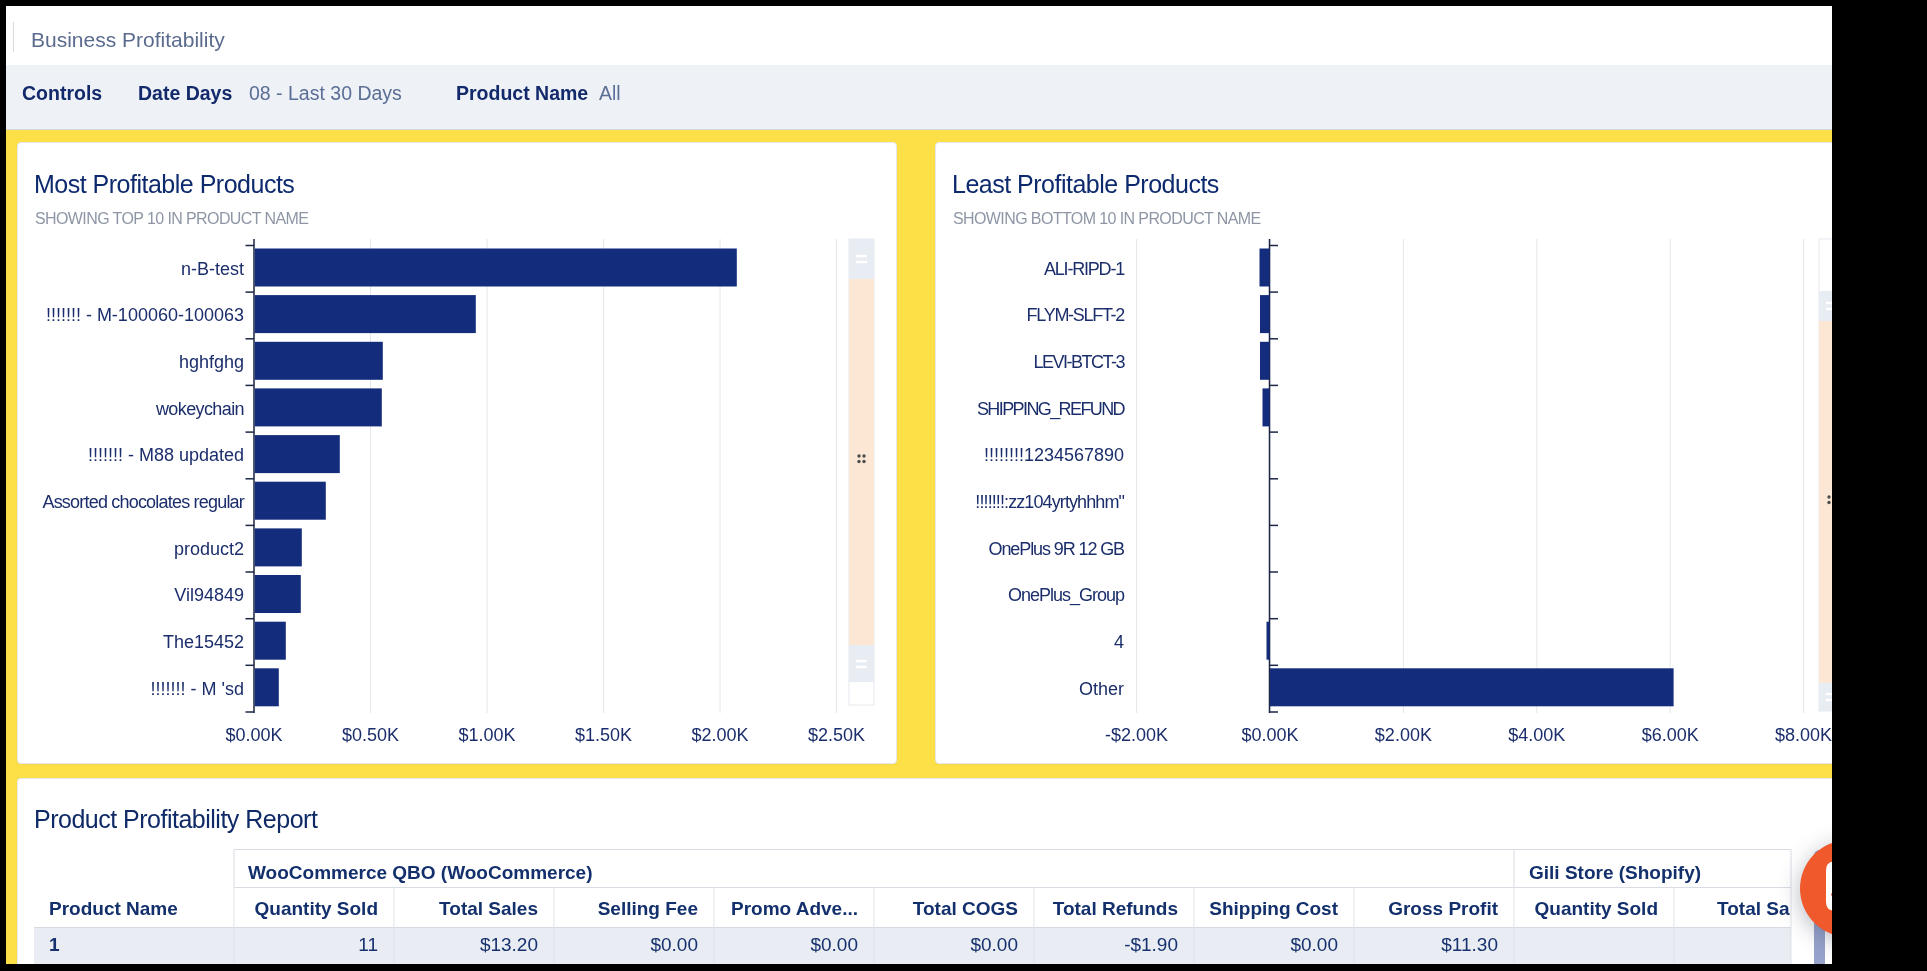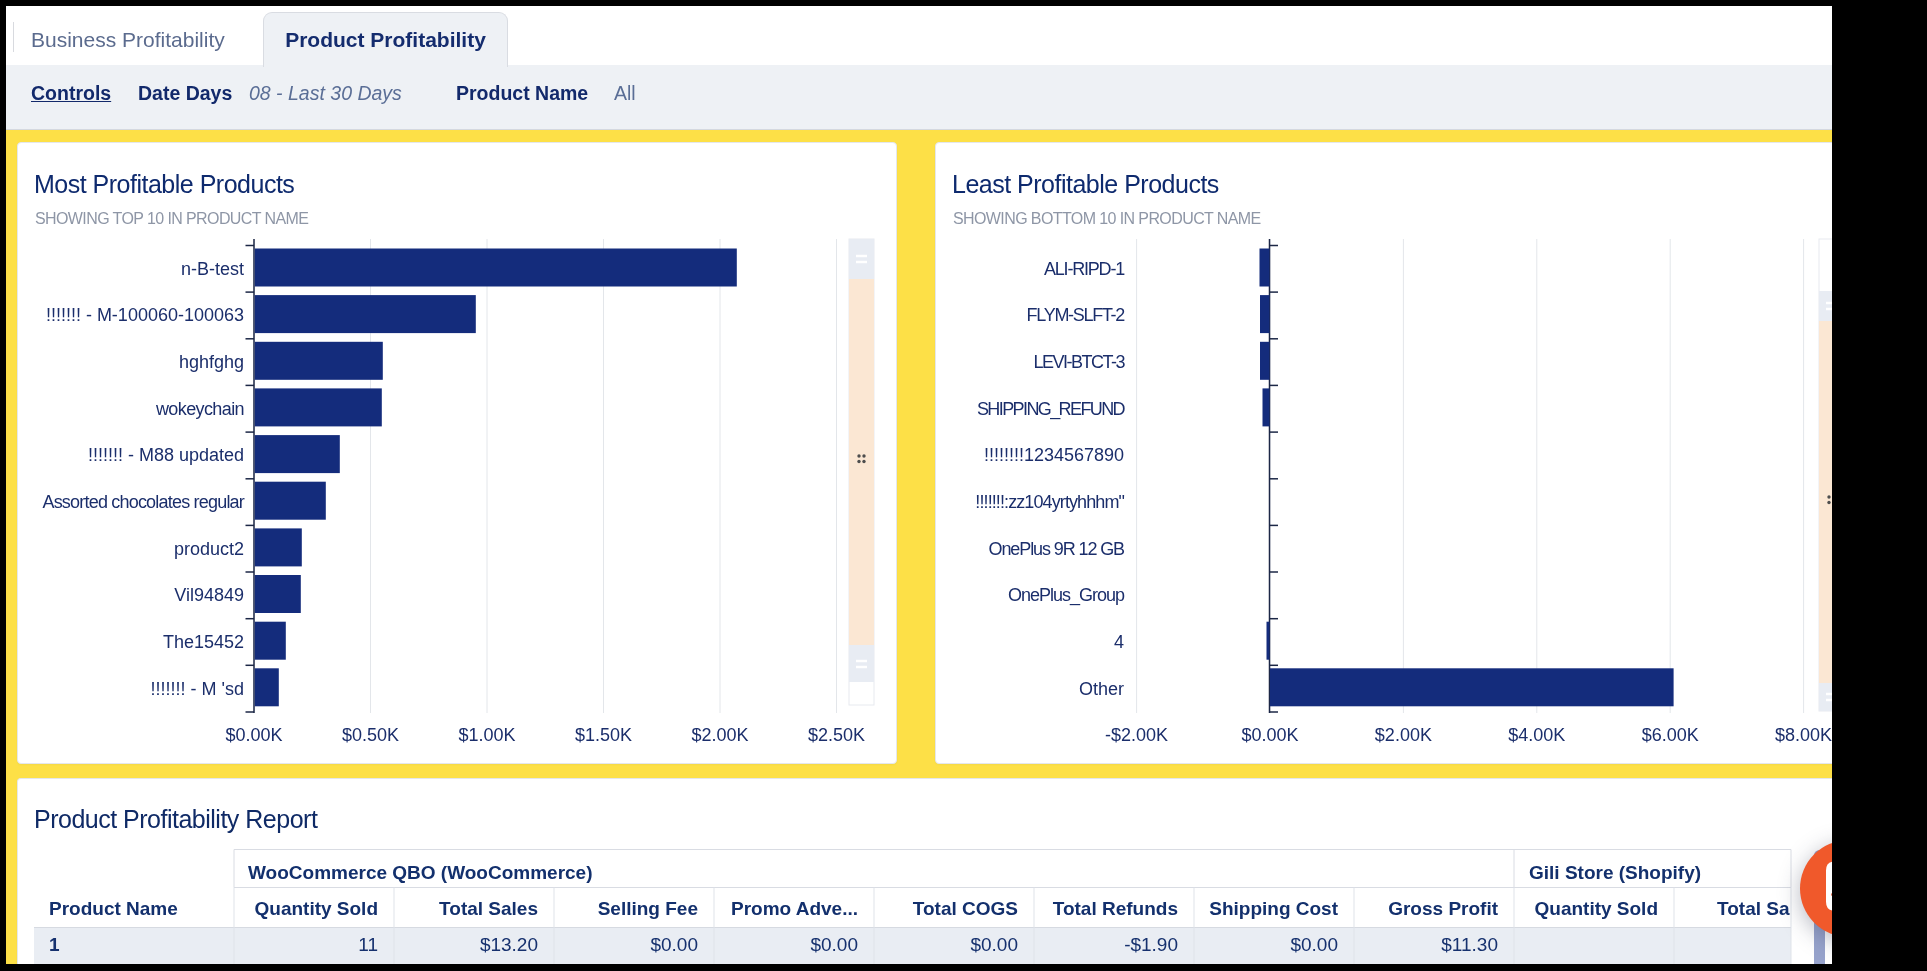--- a/index.html
+++ b/index.html
@@ -22,27 +22,26 @@
   .chatbtn{position:absolute;left:1794px;top:834px;width:97px;height:97px;border-radius:50%;
      background:#f0592b;box-shadow:0 5px 22px rgba(50,55,80,0.35);z-index:5;}
 </style>
 </head>
 <body>
 <div class="frame">
   <div class="tabrow">
     <div class="tabsep"></div>
     <div class="tab-inactive">Business Profitability</div>
   </div>
-  <div class="tab-active">Product Profitability</div>
   <div class="controls">
-    <span class="lbl" style="left:25px;text-decoration:underline;">Controls</span>
+    <span class="lbl" style="left:16px;">Controls</span>
     <span class="lbl" style="left:132px;">Date Days</span>
-    <span class="val" style="left:243px;font-style:italic;">08 - Last 30 Days</span>
+    <span class="val" style="left:243px;">08 - Last 30 Days</span>
     <span class="lbl" style="left:450px;">Product Name</span>
-    <span class="val" style="left:608px;">All</span>
+    <span class="val" style="left:593px;">All</span>
     <svg style="position:absolute;left:1876px;top:23px;" width="26" height="22" viewBox="0 0 26 22">
       <path d="M2 2 L13 10.5 L24 2" fill="none" stroke="#16306e" stroke-width="3" stroke-linecap="round" stroke-linejoin="round"></path>
       <path d="M2 10 L13 18.5 L24 10" fill="none" stroke="#16306e" stroke-width="3" stroke-linecap="round" stroke-linejoin="round"></path>
     </svg>
   </div>
 
   <div class="card" id="card1">
       <svg width="100%" height="100%" viewBox="0 0 878 620" style="position:absolute;left:0;top:0;">
 <text x="16" y="50" font-size="25" letter-spacing="-0.5" font-weight="500" fill="#0e2a6e">Most Profitable Products</text>
 <text x="17" y="80.5" font-size="16" letter-spacing="-0.6" fill="#8e96a6">SHOWING TOP 10 IN PRODUCT NAME</text>

